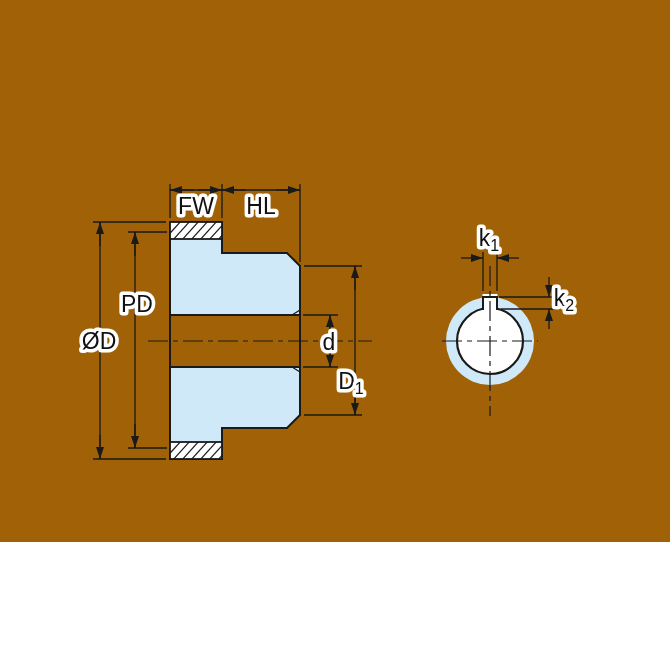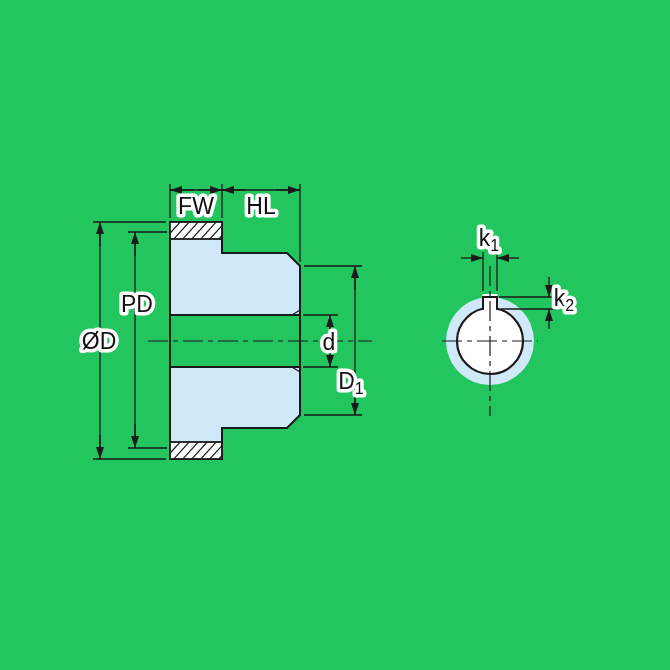--- a/index.html
+++ b/index.html
@@ -1,16 +1,16 @@
 <!DOCTYPE html>
 <html><head>
 <meta charset="utf-8">
 <style>
   html,body{margin:0;padding:0;background:#ffffff;}
-  .canvas{position:relative;width:670px;height:670px;background:#22c55e;overflow:hidden;
+  .canvas{position:relative;width:670px;height:542px;background:#a16207;overflow:hidden;
           font-family:"Liberation Sans","DejaVu Sans",sans-serif;}
   svg{display:block;}
   .outline{fill:none;stroke:#1a1a1a;stroke-width:2;stroke-linejoin:miter;}
   .part{stroke:#1a1a1a;stroke-width:2;stroke-linejoin:miter;}
   .strip{fill:#ffffff;stroke:#1a1a1a;stroke-width:1.8;}
   .hatch{stroke:#1a1a1a;stroke-width:1.2;}
   .dim{stroke:#1a1a1a;stroke-width:1.3;fill:none;}
   .arrowline{stroke:#1a1a1a;stroke-width:1.3;fill:none;}
   .center{stroke:#1a1a1a;stroke-width:1.2;fill:none;stroke-dasharray:20 5 5 5;}
   .lbl{font-family:"Liberation Sans","DejaVu Sans",sans-serif;font-size:23px;fill:#111111;

